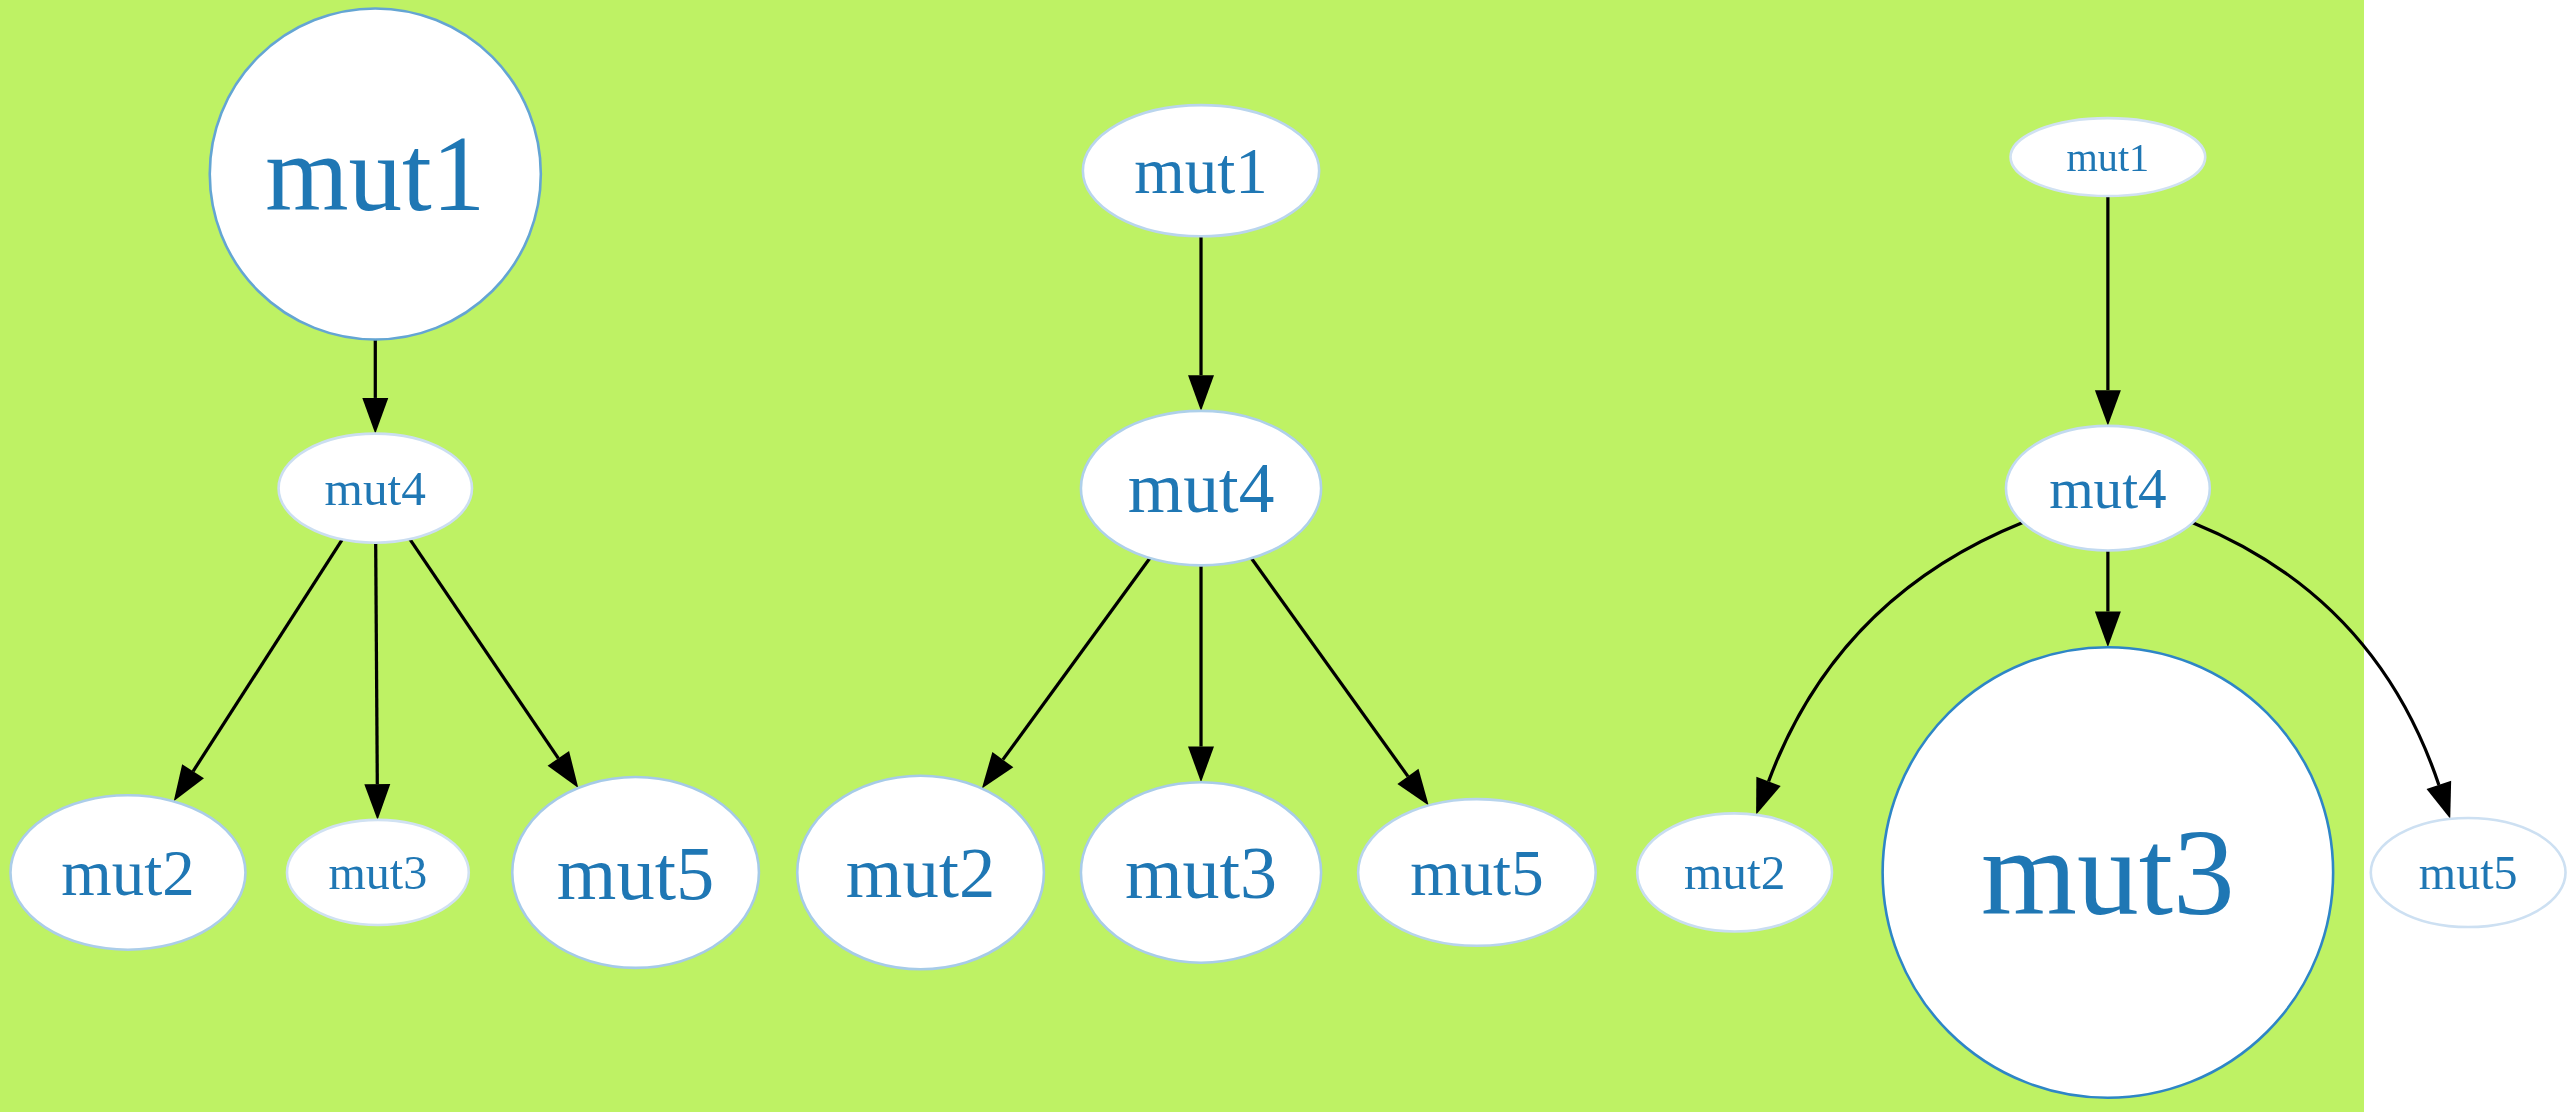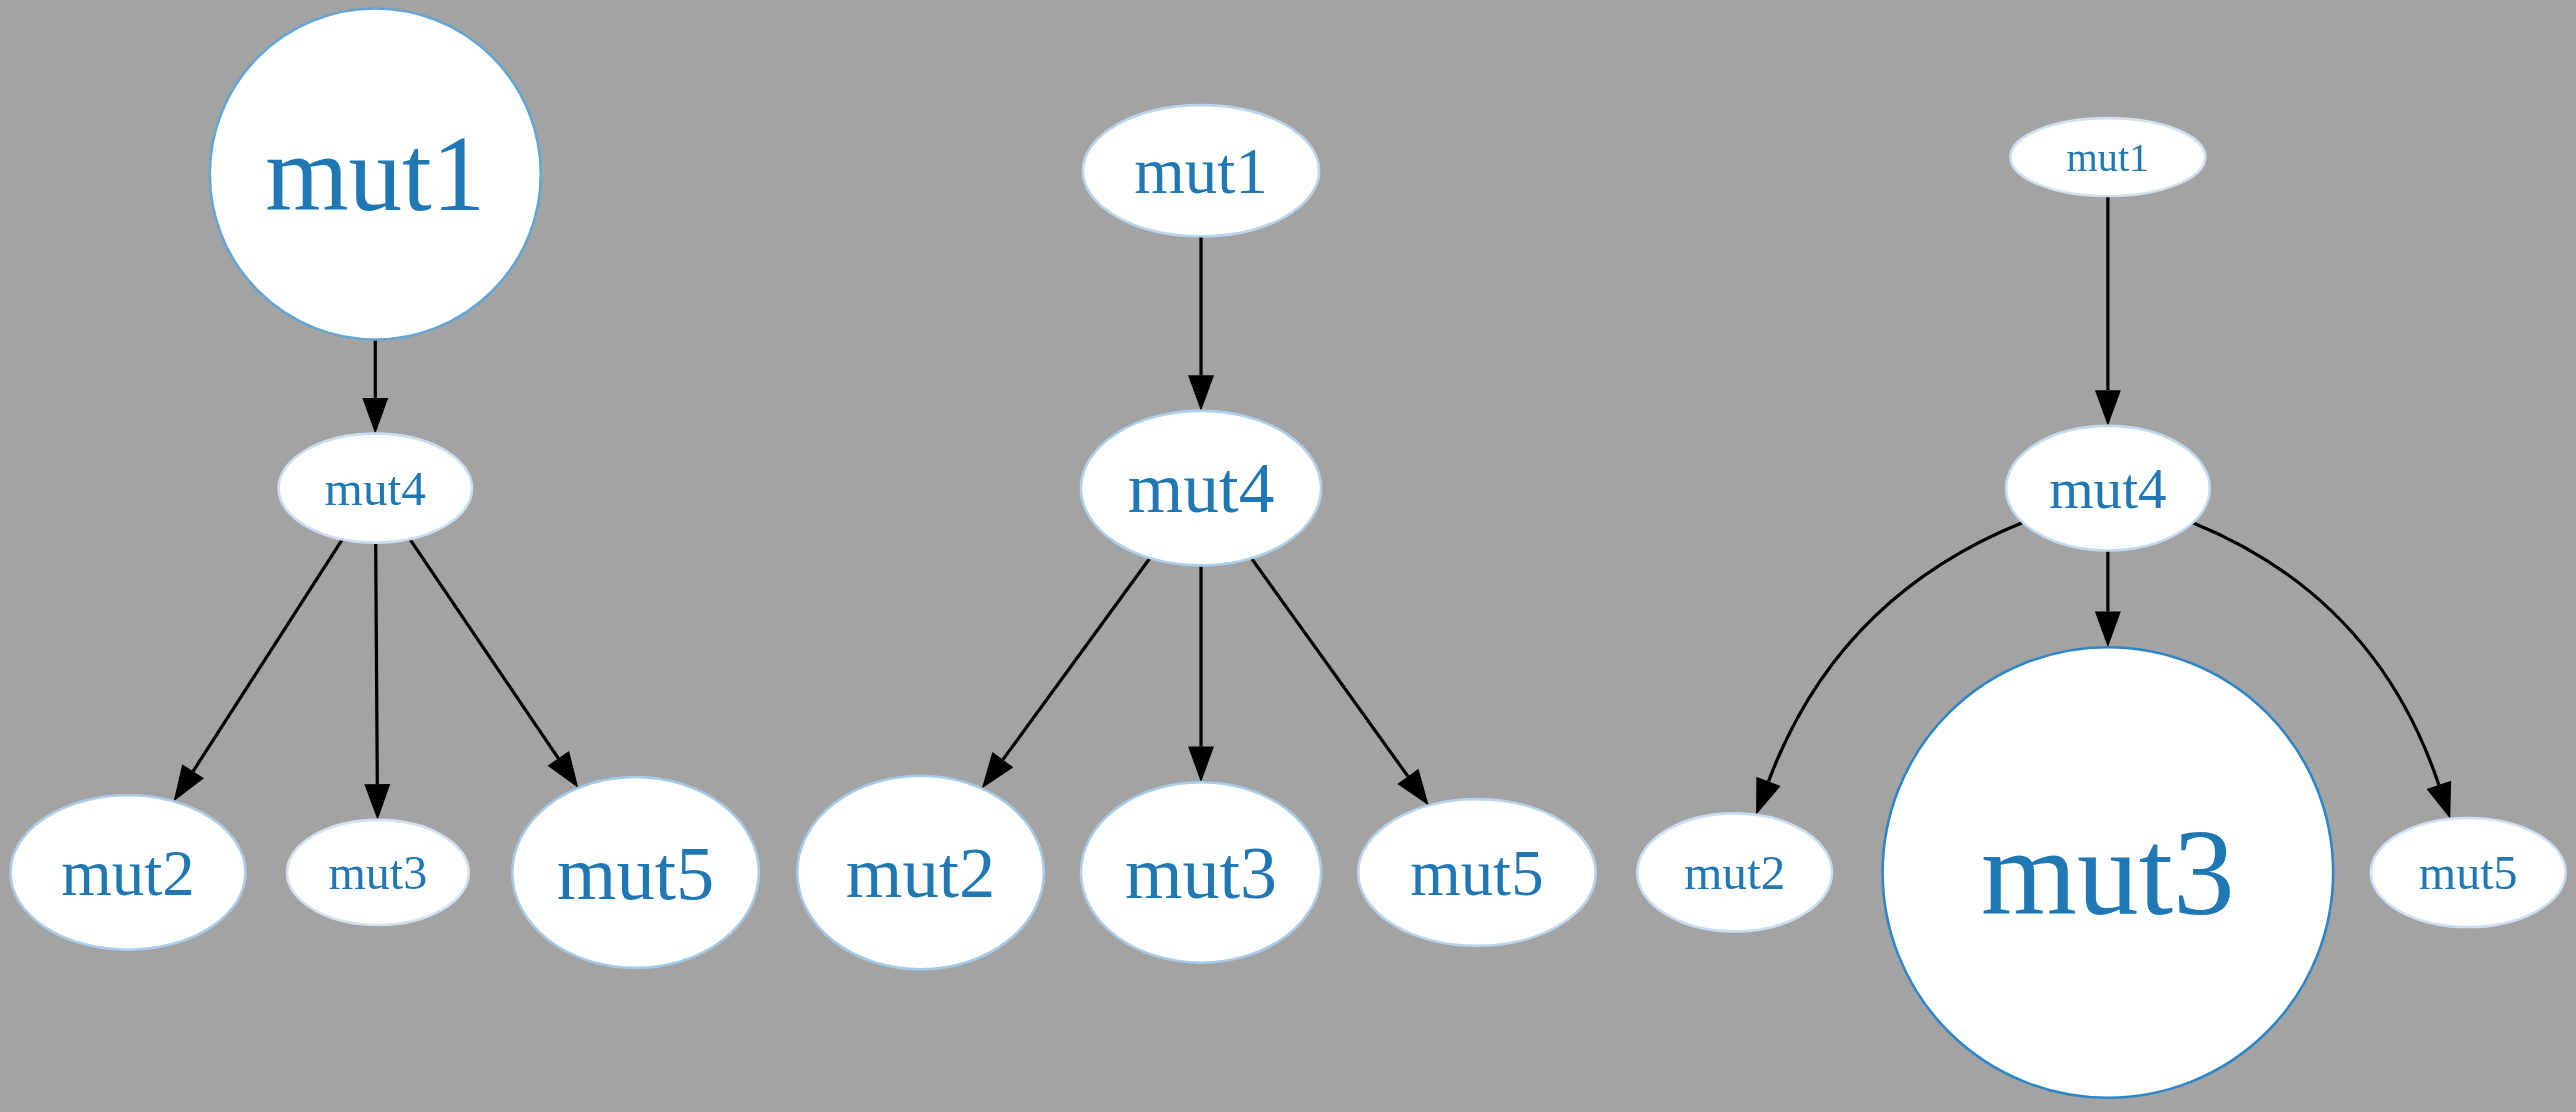--- a/index.html
+++ b/index.html
@@ -4,24 +4,24 @@
 <style>
   html, body {
     margin: 0;
     padding: 0;
     background: #ffffff;
     width: 2576px;
     height: 1112px;
     overflow: hidden;
   }
   #diagram-root {
-    width: 2576px;
+    width: 2364px;
     height: 1112px;
     position: relative;
-    background: #a3a3a3;
+    background: #bef264;
   }
   svg text {
     font-family: "Liberation Serif", "DejaVu Serif", serif;
     text-anchor: middle;
   }
 </style>
 </head>
 <body>
 
 <div id="diagram-root">

